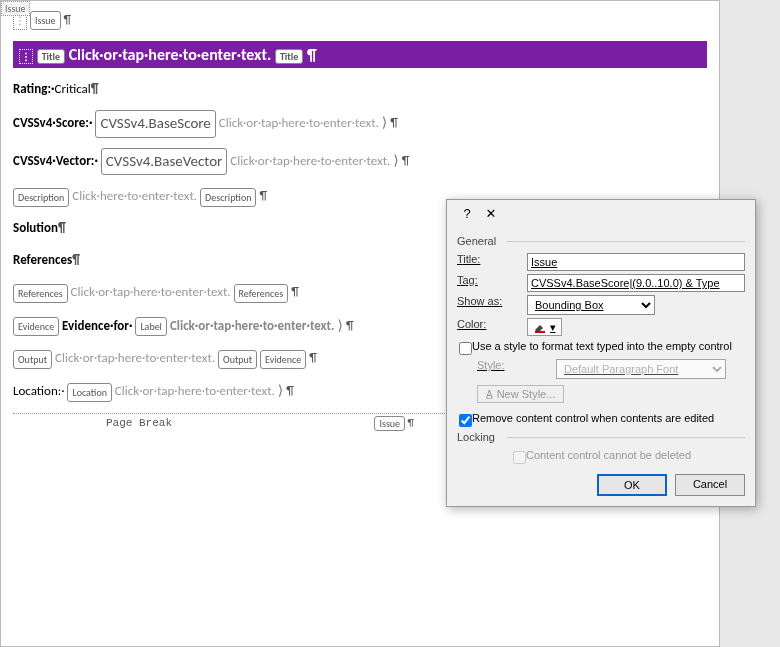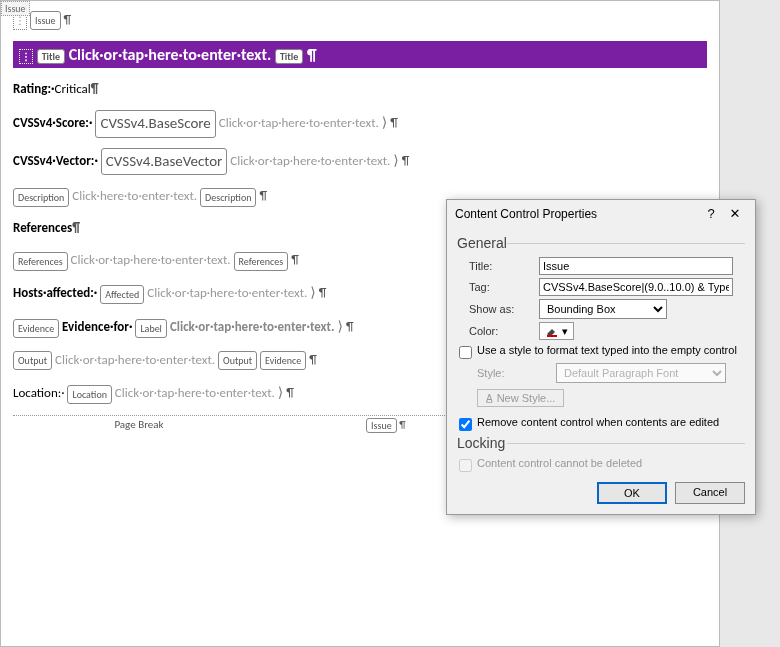--- a/index.html
+++ b/index.html
@@ -90,47 +90,47 @@
     padding: 6px 8px;
     font-size: 12px;
   }
   .dialog-title .t { flex: 1; }
   .dialog-title .help, .dialog-title .close {
     width: 24px; text-align: center; cursor: default;
     font-size: 13px;
   }
   .dialog-body { padding: 4px 10px 10px 10px; }
   .group-label {
-    color: #444; font-size: 14px; margin: 4px 0 6px 0;
+    color: #444; font-size: 11px; margin: 4px 0 6px 0;
     position: relative;
   }
   .group-label::after {
     content: "";
     position: absolute;
     left: 50px; right: 0; top: 50%;
     border-top: 1px solid #ccc;
   }
-  .row { display: flex; align-items: center; margin: 3px 12px; }
+  .row { display: flex; margin: 3px 0; text-decoration: underline; }
   .row label.lbl { width: 70px; color:#333; }
   .row input[type=text], .row select {
     flex: 1;
     border: 1px solid #888;
     background: #fff;
     font-size: 11px;
     padding: 2px 3px;
     font-family: inherit;
   }
   .row select.small { flex: 0 0 auto; width: 128px; }
   .color-btn {
     display:inline-flex; align-items:center; gap:3px;
     border:1px solid #999; background:#fdfdfd; padding:1px 5px;
   }
-  .chk-row { display:flex; align-items:flex-start; gap:5px; margin:4px 0 4px 2px; }
+  .chk-row { display:flex; align-items:flex-start; margin:4px 0 4px 2px; }
   .chk-row input { margin-top:2px; }
-  .chk-row.disabled { color:#999; }
+  .chk-row.disabled { color:#999;justify-content:center; }
   .sub { margin-left: 20px; gap: 39px; }
   .btnrow { display:flex; justify-content:flex-end; gap:8px; margin-top:10px; }
   .btn {
     min-width: 70px; padding: 3px 6px;
     border: 1px solid #888; background:#e6e6e6;
     font-size:11px; text-align:center;
   }
   .btn.primary { border: 2px solid #0a64c8; background:#e6e6e6; }
   .newstyle-btn {
     border:1px solid #bbb; background:#efefef; color:#999;
@@ -180,38 +180,34 @@
       <span class="pilcrow">¶</span>
     </div>
 
     <div class="line">
       <span class="cc-tag">Description</span>
       <span class="placeholder-text">Click·here·to·enter·text.</span>
       <span class="cc-tag">Description</span>
       <span class="pilcrow">¶</span>
     </div>
 
+    <div class="line b">
+      <span>Solution</span><span class="pilcrow">¶</span>
+    </div>
 
     <div class="line b">
       <span>References</span><span class="pilcrow">¶</span>
     </div>
     <div class="line">
       <span class="cc-tag">References</span>
       <span class="placeholder-text">Click·or·tap·here·to·enter·text.</span>
       <span class="cc-tag">References</span>
       <span class="pilcrow">¶</span>
     </div>
 
-    <div class="line">
-      <span class="bold-black">Hosts·affected:</span><span class="bold-black">·</span>
-      <span class="cc-tag">Affected</span>
-      <span class="placeholder-text">Click·or·tap·here·to·enter·text.</span>
-      <span class="bracket-r">⟩</span>
-      <span class="pilcrow">¶</span>
-    </div>
 
     <div class="line">
       <span class="cc-tag">Evidence</span>
       <span class="bold-black">Evidence·for</span><span class="bold-black">·</span>
       <span class="cc-tag">Label</span>
       <span class="placeholder-text bold-black" style="color:#888">Click·or·tap·here·to·enter·text.</span>
       <span class="bracket-r">⟩</span>
       <span class="pilcrow">¶</span>
     </div>
 
@@ -225,30 +221,29 @@
 
     <div class="line">
       <span>Location:</span><span>·</span>
       <span class="cc-tag">Location</span>
       <span class="placeholder-text">Click·or·tap·here·to·enter·text.</span>
       <span class="bracket-r">⟩</span>
       <span class="pilcrow">¶</span>
     </div>
 
     <div class="page-break">
-      <span style="position:relative; left:-200px;">Page Break</span>
+      <span style="position:relative; left:-200px;font-family:Liberation Mono, monospace;">Page Break</span>
       <span class="cc-tag">Issue</span>
       <span class="pilcrow">¶</span>
     </div>
   </div>
 </div>
 
 <div class="dialog">
   <div class="dialog-title">
-    <span class="t">Content Control Properties</span>
     <span class="help">?</span>
     <span class="close">✕</span>
   </div>
   <div class="dialog-body">
     <div class="group-label">General</div>
 
     <div class="row">
       <label class="lbl">Title:</label>
       <input type="text" value="Issue" style="">
     </div>

